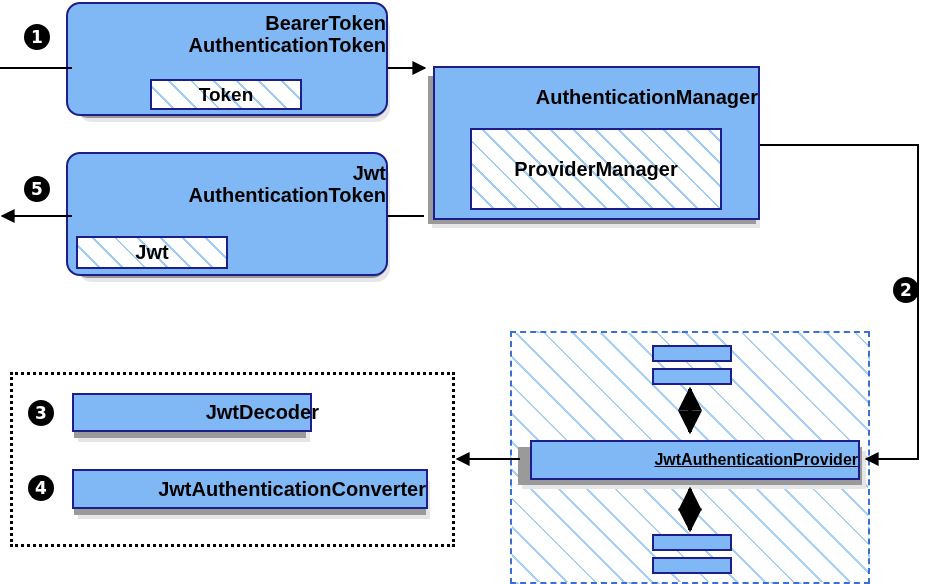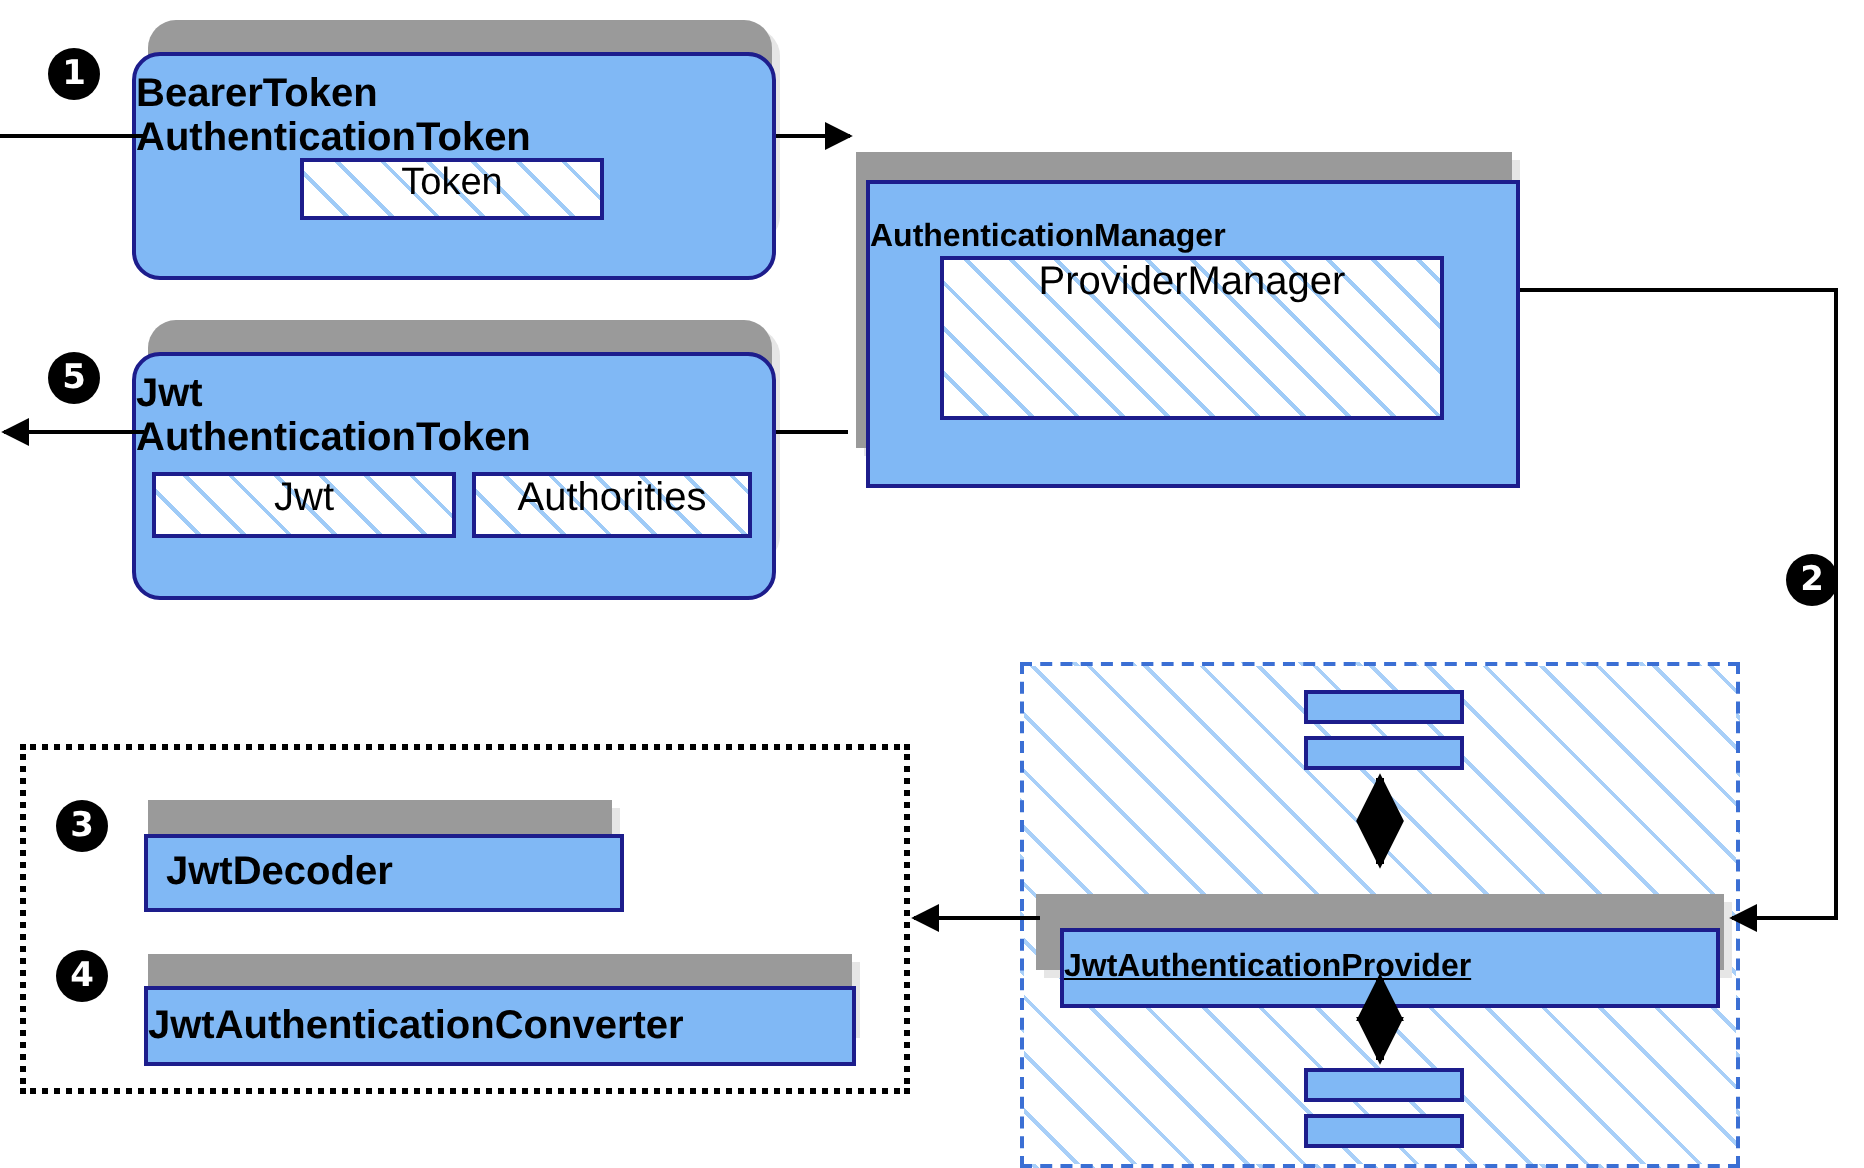--- a/index.html
+++ b/index.html
@@ -23,23 +23,22 @@
     position: absolute;
     box-sizing: border-box;
     background: #80b8f5;
     border: 2px solid #1d1d8c;
     color: #000000;
     font-weight: bold;
     display: flex;
     flex-direction: column;
     align-items: center;
     justify-content: flex-start;
-    text-align: left;
+    text-align: right;
     z-index: 6;
-    margin-top: 24px;
   }
   .node.rounded { border-radius: 14px; }
 
   
   .shadow {
     position: absolute;
     box-sizing: border-box;
     z-index: 4;
   }
   .shadow.dark  { background: #9a9a9a; }
@@ -52,22 +51,23 @@
     box-sizing: border-box;
     border: 2px solid #1d1d8c;
     background-color: #ffffff;
     background-image: repeating-linear-gradient(
         45deg,
         rgba(128,184,245,0) 0px,
         rgba(128,184,245,0) 14px,
         #9fcbf7 14px,
         #9fcbf7 16px);
     display: flex;
+    align-items: center;
     justify-content: center;
-    font-weight: normal;
+    font-weight: bold;
     color: #000;
     z-index: 8;
   }
 
   .node-title {
     width: 100%;
     line-height: 1.12;
     pointer-events: none;
   }
 
@@ -198,38 +198,35 @@
     <div class="node-title" style="font-size:20px;">BearerToken</div>
     <div class="node-title" style="font-size:20px;">AuthenticationToken</div>
   </div>
   <div class="hatchbox" style="left:150px; top:79px; width:152px; height:31px; font-size:19px;">
     <span>Token</span>
   </div>
 
   <div class="shadow light" style="left:432px; top:80px; width:328px; height:148px;"></div>
   <div class="shadow dark" style="left:428px; top:76px; width:328px; height:148px;"></div>
   <div class="node" style="left:433px; top:66px; width:327px; height:154px; padding-top:18px;">
-    <div class="node-title" style="font-size:16px;">AuthenticationManager</div>
+    <div class="node-title" style="font-size:20px;">AuthenticationManager</div>
   </div>
   <div class="hatchbox" style="left:470px; top:128px; width:252px; height:82px; font-size:20px;">
     <span>ProviderManager</span>
   </div>
 
   <div class="shadow light rounded" style="left:78px; top:164px; width:312px; height:118px;"></div>
   <div class="shadow dark rounded" style="left:74px; top:160px; width:312px; height:118px;"></div>
   <div class="node rounded" style="left:66px; top:152px; width:322px; height:124px; padding-top:8px;">
     <div class="node-title" style="font-size:20px;">Jwt</div>
     <div class="node-title" style="font-size:20px;">AuthenticationToken</div>
   </div>
   <div class="hatchbox" style="left:76px; top:236px; width:152px; height:33px; font-size:20px;">
     <span>Jwt</span>
   </div>
-  <div class="hatchbox" style="left:236px; top:236px; width:140px; height:33px; font-size:20px;">
-    <span>Authorities</span>
-  </div>
 
   <div class="dotted-box" style="left:10px; top:372px; width:445px; height:175px;"></div>
 
   <div class="shadow light" style="left:78px; top:404px; width:232px; height:38px;"></div>
   <div class="shadow dark" style="left:74px; top:400px; width:232px; height:38px;"></div>
   <div class="node" style="left:72px; top:393px; width:240px; height:39px; justify-content:center;">
     <div class="node-title" style="font-size:20px;padding-left:18px;">JwtDecoder</div>
   </div>
 
   <div class="shadow light" style="left:78px; top:481px; width:352px; height:38px;"></div>

